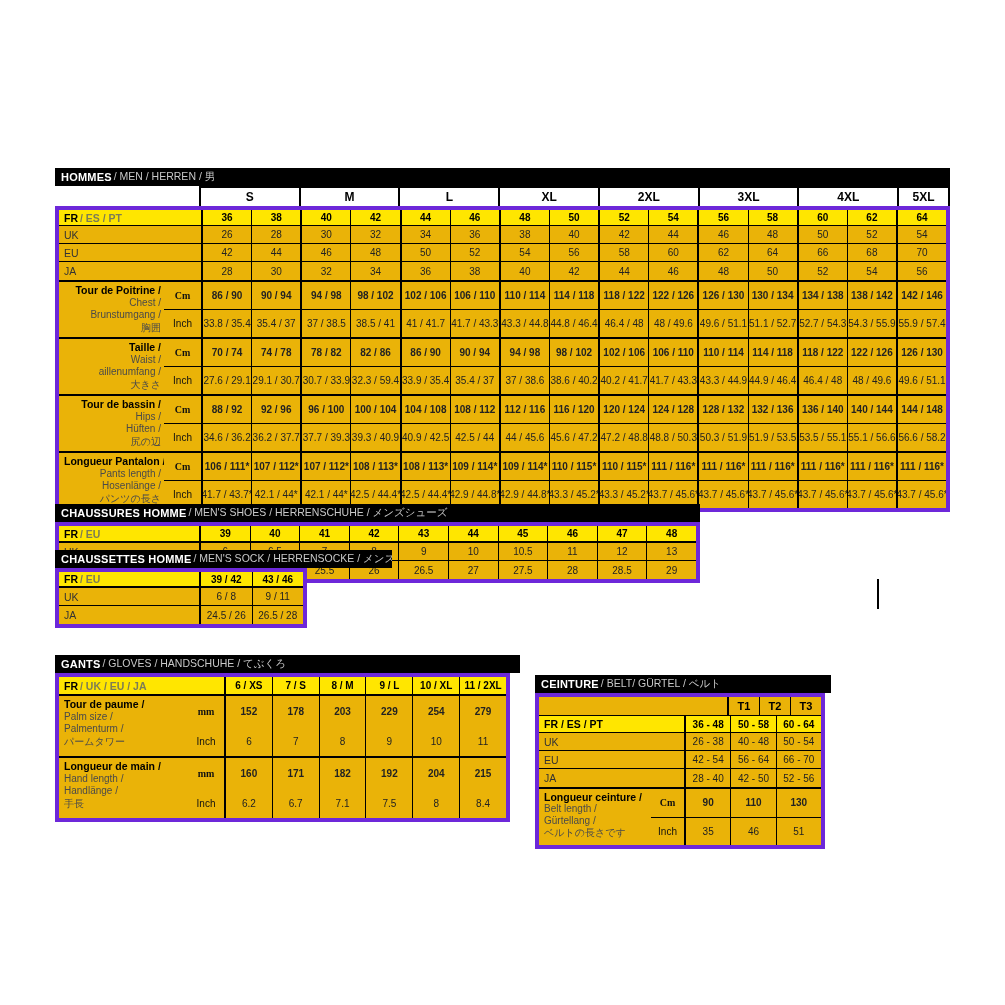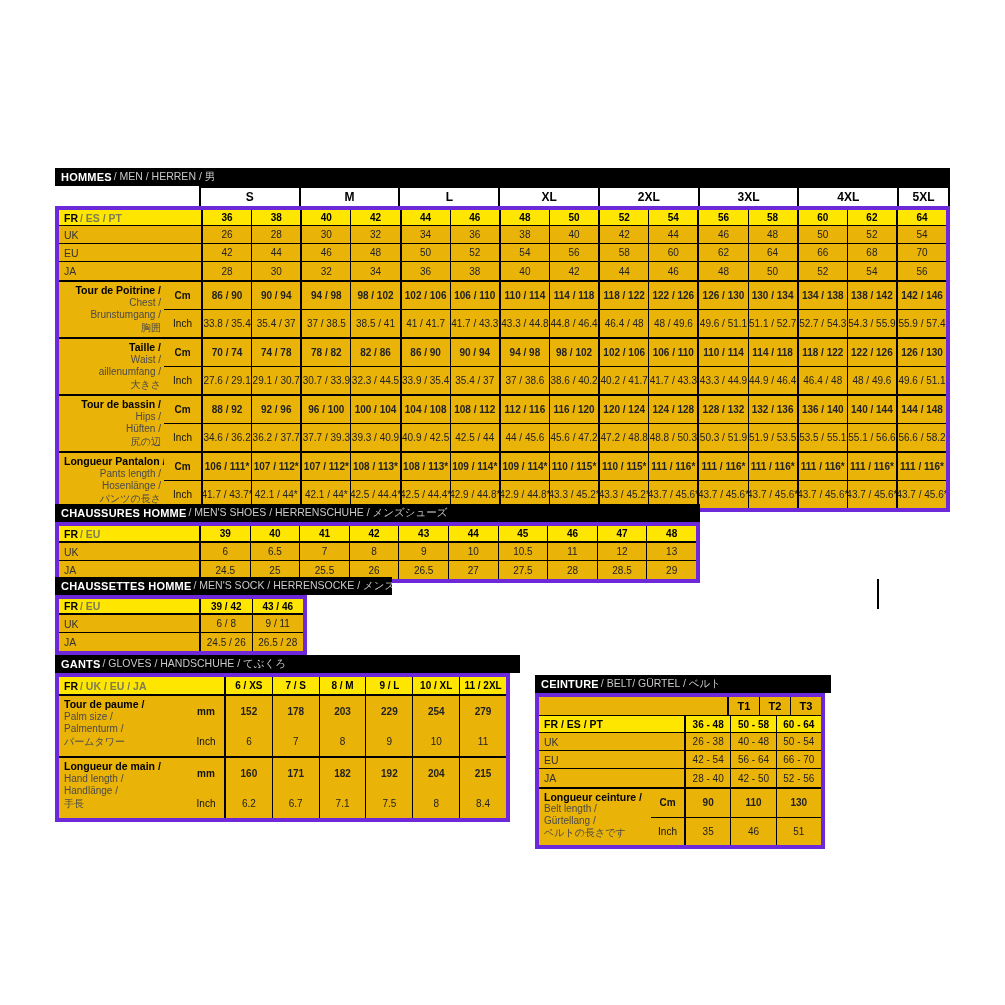--- a/index.html
+++ b/index.html
@@ -37,21 +37,21 @@
   .gc.g1{flex:1;}
   .gc:last-child{border-right:2px solid #000;}
   
   .sec{display:flex;}
   .slbl{padding:2px 3px 0 5px;font-size:10px;line-height:12.5px;color:#4a4a4a;white-space:nowrap;overflow:hidden;}
   .slbl .l1{font-weight:700;color:#000;font-size:10.5px;}
   .srows{flex:1;display:flex;flex-direction:column;min-width:0;}
   .srow{flex:1;display:flex;min-width:0;}
   .srow+.srow{border-top:1px solid #000;}
   .u{display:flex;align-items:center;justify-content:center;font-size:10px;color:#111;}
-  .srow:first-child .u{font-weight:700;}
+  .srow:first-child .u{font-weight:700;font-family:Liberation Serif, serif;}
   .vb{font-weight:700;font-size:9px;}
   .vs{font-size:8px;color:#222;}
   
   .men{left:55px;top:168px;width:895px;text-align:right;}
   .men .bar{width:895px;}
   .men .lbl{width:142px;}
   .men .slbl{width:105px;}
   .men .u{width:37px;}
   .men .r-fr{height:16px;}
   .men .r-std{height:18px;}
@@ -59,21 +59,21 @@
   .men .c{font-size:10px;}
   .men .cells .c:nth-child(odd){border-left-width:2px;}
   .men .yellow .c{font-size:10px;}
   
   .shoes{left:55px;top:504px;width:645px;}
   .shoes .bar{width:645px;}
   .shoes .lbl{width:140px;}
   .shoes .r-fr{height:17px;}
   .shoes .r-std{height:18px;}
   
-  .socks{left:55px;top:577px;width:252px;}
+  .socks{left:55px;top:550px;width:252px;}
   .socks .bar{width:337px;}
   .socks .lbl{width:140px;}
   .socks .r-fr{height:16px;}
   .socks .r-std{height:18px;}
   
   .gloves{left:55px;top:655px;width:455px;}
   .gloves .bar{width:465px;}
   .gloves .lbl{width:165px;}
   .gloves .slbl{width:129px;}
   .gloves .u{width:36px;}
@@ -286,21 +286,21 @@
                 <div class="c vb">122 / 126</div>
                 <div class="c vb">126 / 130</div>
               </div>
           </div>
           <div class="srow">
             <div class="u">Inch</div>
             <div class="cells">
                 <div class="c vs">27.6 / 29.1</div>
                 <div class="c vs">29.1 / 30.7</div>
                 <div class="c vs">30.7 / 33.9</div>
-                <div class="c vs">32.3 / 44.5</div>
+                <div class="c vs">32.3 / 59.4</div>
                 <div class="c vs">33.9 / 35.4</div>
                 <div class="c vs">35.4 / 37</div>
                 <div class="c vs">37 / 38.6</div>
                 <div class="c vs">38.6 / 40.2</div>
                 <div class="c vs">40.2 / 41.7</div>
                 <div class="c vs">41.7 / 43.3</div>
                 <div class="c vs">43.3 / 44.9</div>
                 <div class="c vs">44.9 / 46.4</div>
                 <div class="c vs">46.4 / 48</div>
                 <div class="c vs">48 / 49.6</div>

